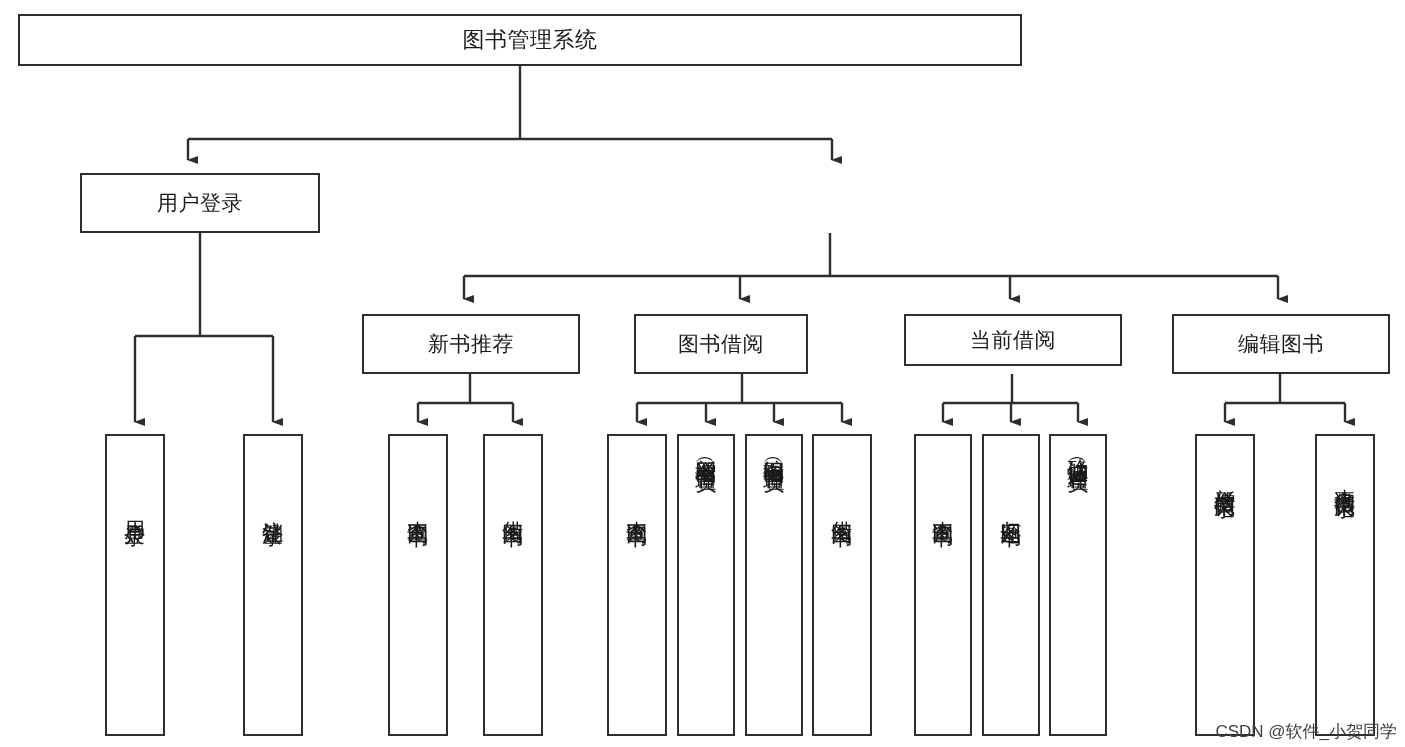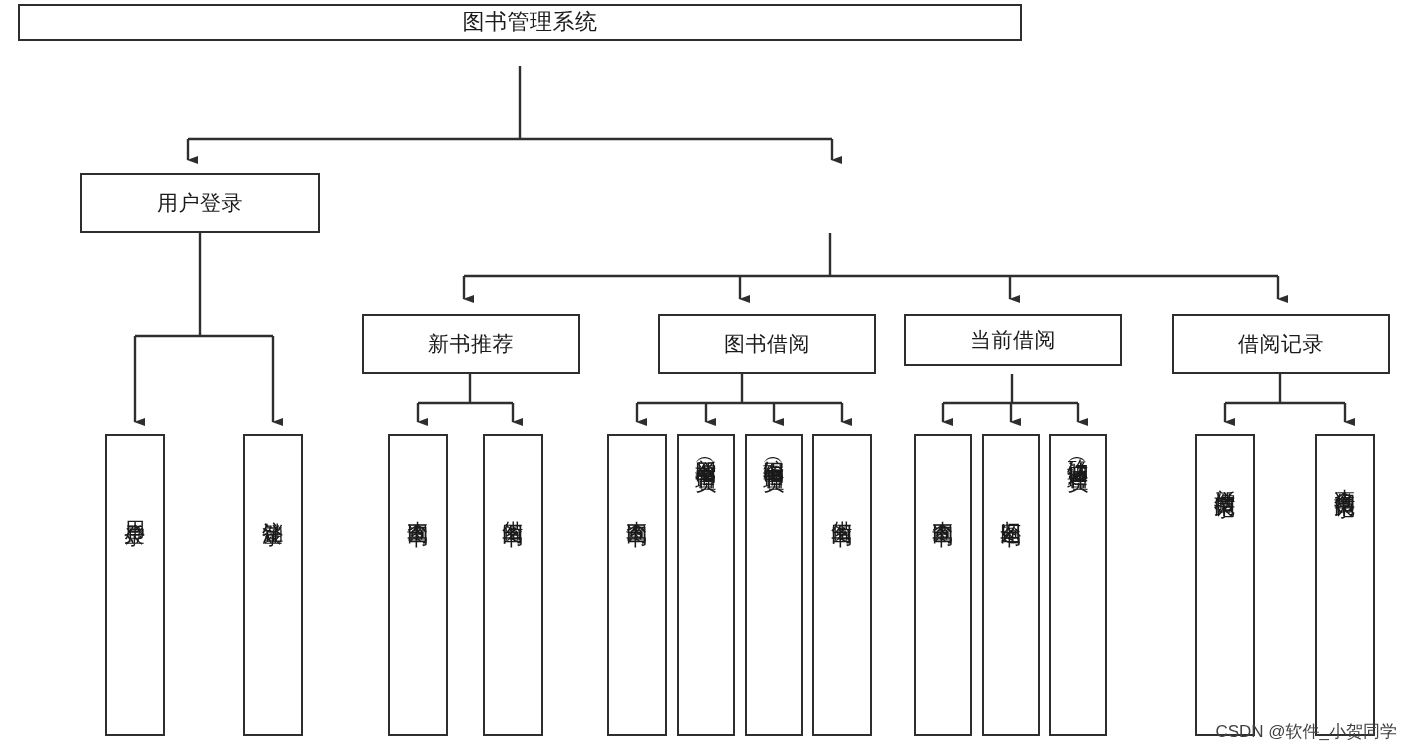--- a/index.html
+++ b/index.html
@@ -121,39 +121,39 @@
       <path d="M1011,403 L1011,422" marker-end="url(#arrow)"></path>
       <path d="M1078,403 L1078,422" marker-end="url(#arrow)"></path>
 
       <path d="M1280,374 L1280,403"></path>
       <path d="M1225,403 L1345,403"></path>
       <path d="M1225,403 L1225,422" marker-end="url(#arrow)"></path>
       <path d="M1345,403 L1345,422" marker-end="url(#arrow)"></path>
     </g>
   </svg>
 
-  <div class="node horiz root" style="left:18px;top:4px;width:1004px;height:37px;padding-left:20px;">
+  <div class="node horiz root" style="left:18px;top:14px;width:1004px;height:52px;padding-left:20px;">
     <span class="label">图书管理系统</span>
   </div>
 
   <div class="node horiz" style="left:80px;top:173px;width:240px;height:60px;">
     <span class="label">用户登录</span>
   </div>
 
   <div class="node horiz" style="left:362px;top:314px;width:218px;height:60px;justify-content:center;">
     <span class="label">新书推荐</span>
   </div>
-  <div class="node horiz" style="left:634px;top:314px;width:218px;height:60px;margin-left:24px;">
+  <div class="node horiz" style="left:634px;top:314px;width:174px;height:60px;">
     <span class="label">图书借阅</span>
   </div>
   <div class="node horiz" style="left:904px;top:314px;width:218px;height:52px;">
     <span class="label">当前借阅</span>
   </div>
   <div class="node horiz" style="left:1172px;top:314px;width:218px;height:60px;">
-    <span class="label">借阅记录</span>
+    <span class="label">编辑图书</span>
   </div>
 
   <div class="node vert mid" style="left:105px;top:434px;width:60px;height:302px;">
     <span class="label">用户登录</span>
   </div>
   <div class="node vert mid" style="left:243px;top:434px;width:60px;height:302px;">
     <span class="label">注销登录</span>
   </div>
 
   <div class="node vert mid" style="left:388px;top:434px;width:60px;height:302px;">

